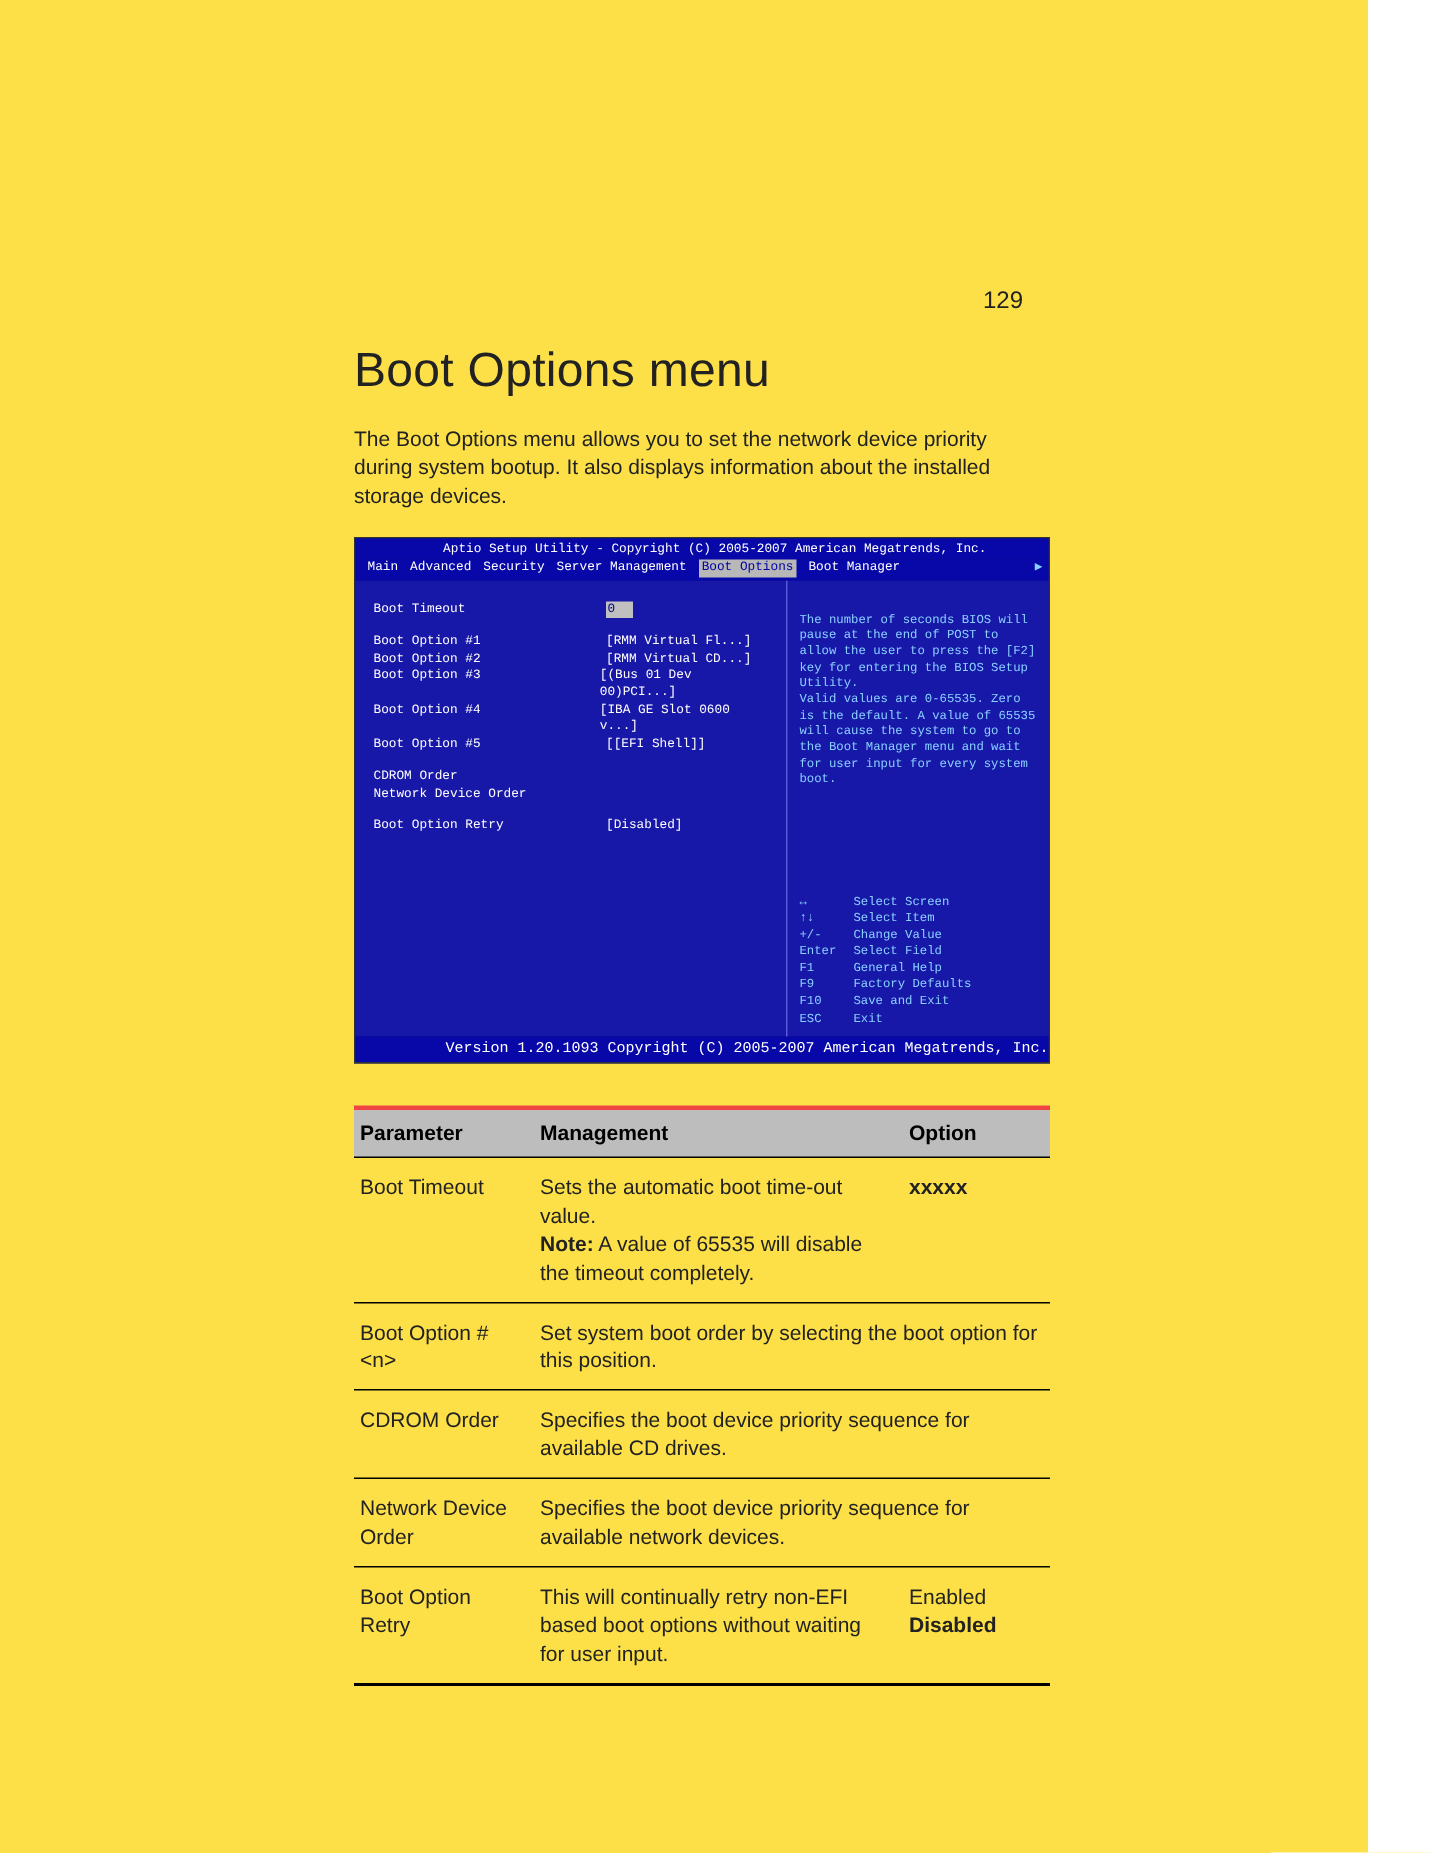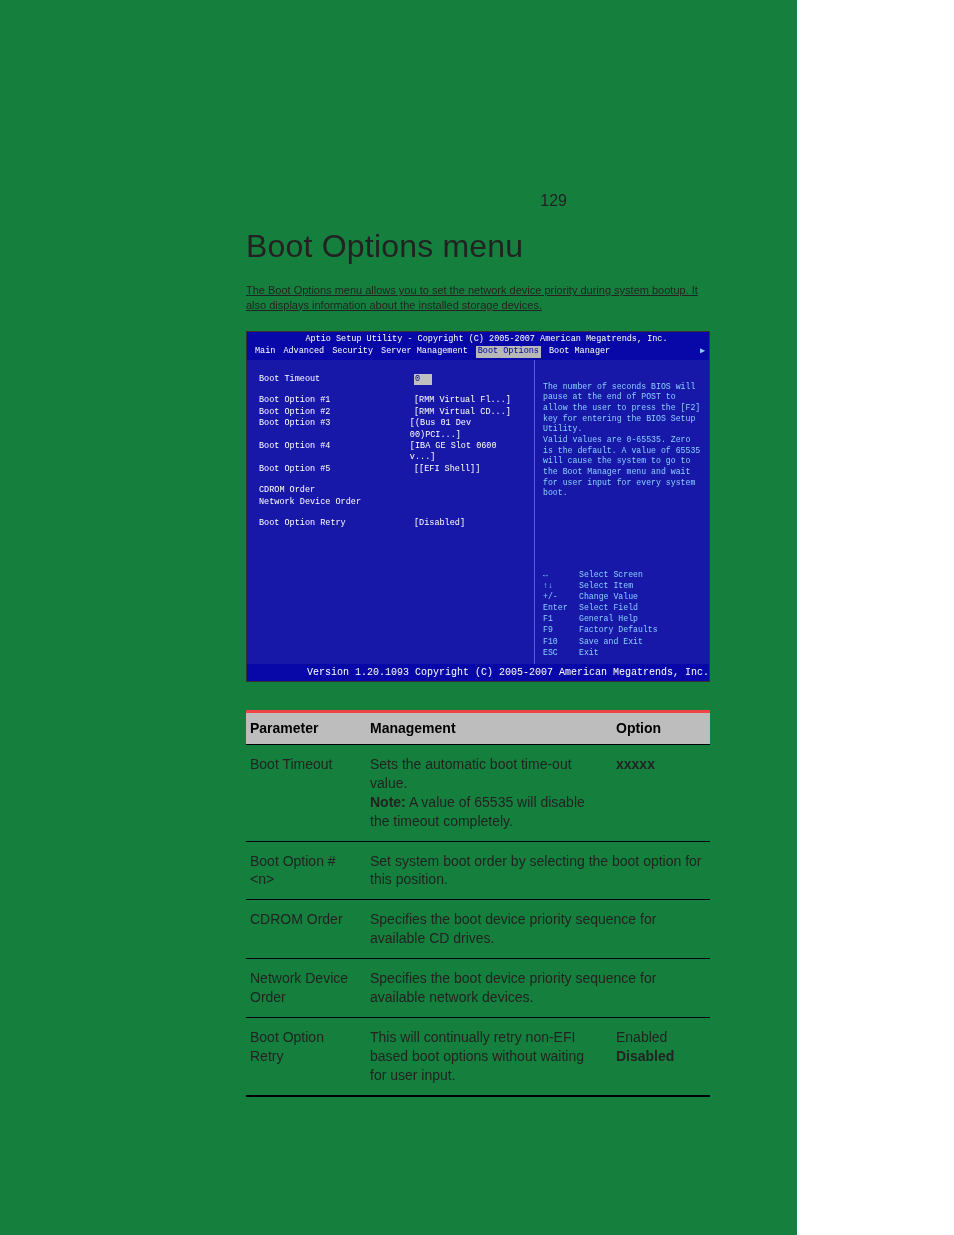--- a/index.html
+++ b/index.html
@@ -2,53 +2,52 @@
 <html><head>
 <meta charset="utf-8">
 <style>
   html, body {
     margin: 0;
     padding: 0;
     background: #ffffff;
     width: 954px;
   }
   .page {
-    width: 797px;
+    width: 912px;
     height: 1235px;
     position: relative;
-    background: #15803d;
+    background: #fde047;
     font-family: "Segoe UI", "Helvetica Neue", Arial, sans-serif;
     color: #222;
   }
   .page-number {
     position: absolute;
     top: 192px;
     right: 230px;
     font-size: 16px;
     color: #222;
   }
   .content {
     position: absolute;
-    left: 246px;
+    left: 236px;
     top: 228px;
     width: 464px;
   }
   h1.title {
     font-weight: 300;
     font-size: 32px;
     margin: 0 0 18px 0;
     color: #222;
     letter-spacing: 0.2px;
   }
   p.intro {
-    font-size: 11px;
+    font-size: 14px;
     line-height: 1.35;
     margin: 0 0 18px 0;
     color: #222;
-    text-decoration: underline;
   }
 
   
   .bios {
     width: 462px;
     border: 1px solid #333;
     background: #000a8a;
     font-family: "Courier New", monospace;
     font-size: 8.5px;
     line-height: 1.35;

